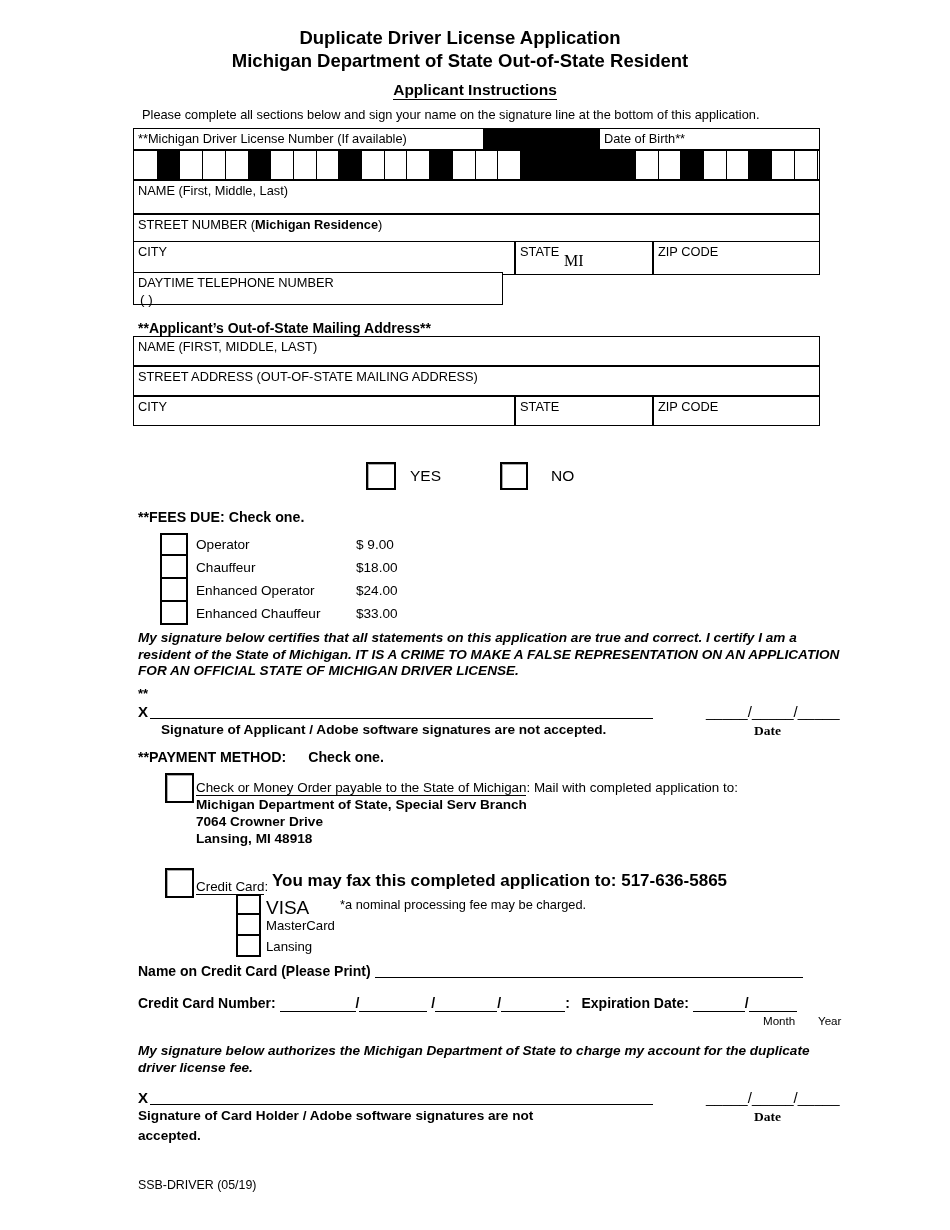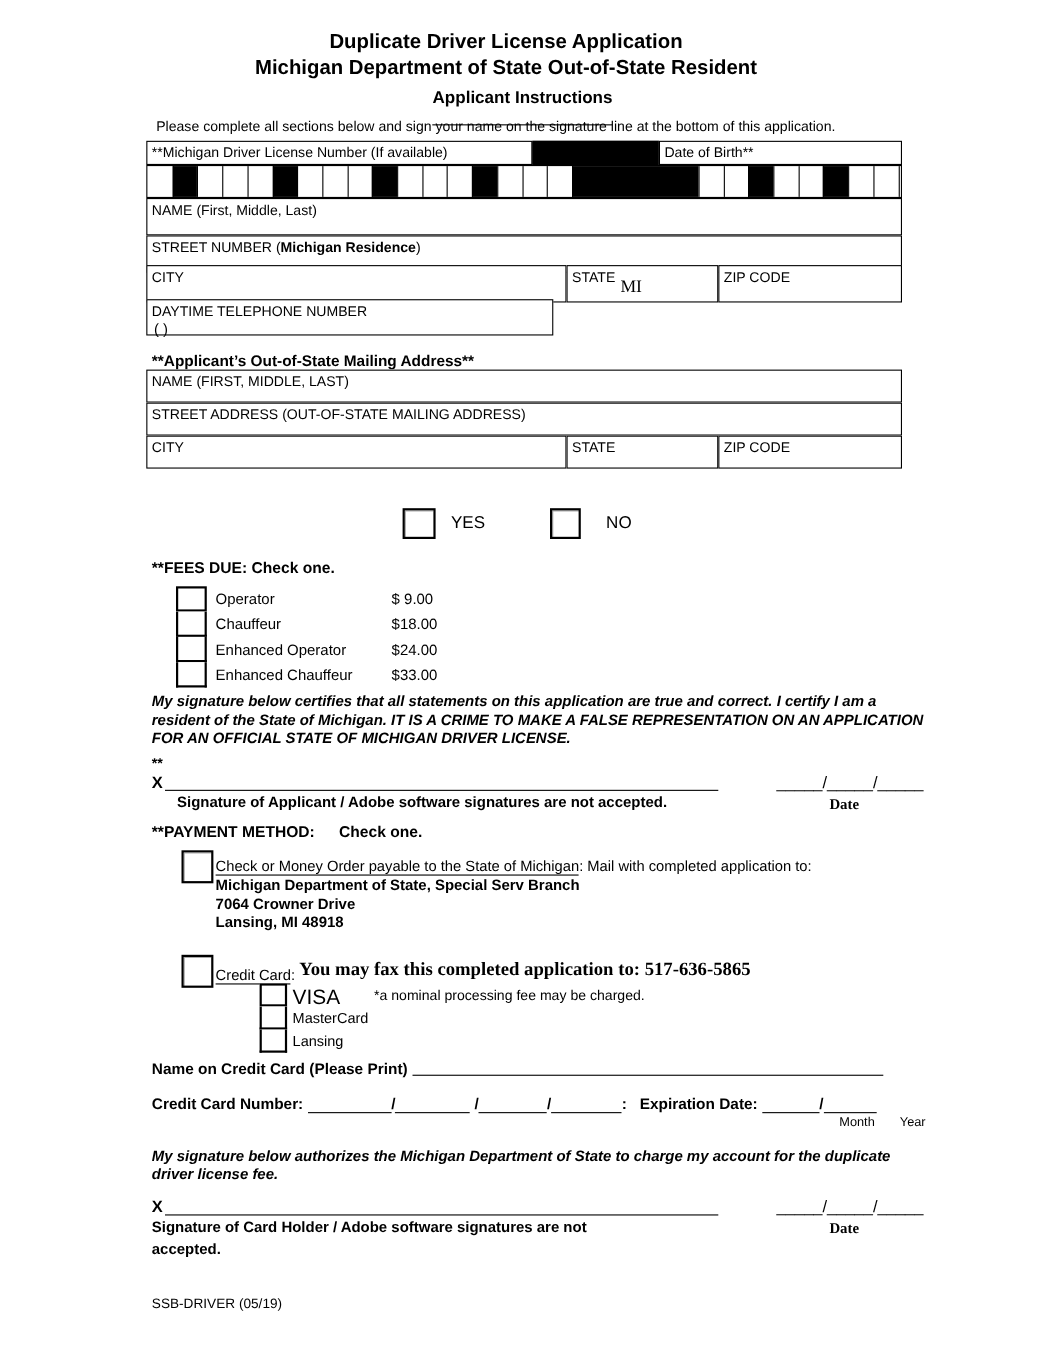--- a/index.html
+++ b/index.html
@@ -67,21 +67,21 @@
   .applicant-instructions {
     position: absolute;
     left: 0; top: 81px;
     width: 950px;
     text-align: center;
     font-weight: bold;
     font-size: 15.5px;
   }
   .applicant-instructions span {
     border-bottom: 1.6px solid #000;
-    padding-bottom: 15px;
+    padding-bottom: 1px;
   }
 
   .instr-line {
     position: absolute;
     left: 142px; top: 107px;
     font-size: 12.8px;
   }
 
   
   .box {
@@ -394,21 +394,21 @@
     <span class="underline-txt">Check or Money Order payable to the State of Michigan</span><span>:  Mail with completed application to:</span>
   </div>
   <div class="addr-line" style="left:196px; top:797px;">Michigan Department of State,  Special Serv Branch</div>
   <div class="addr-line" style="left:196px; top:814px;">7064 Crowner Drive</div>
   <div class="addr-line" style="left:196px; top:831px;"> Lansing, MI  48918</div>
 
   <div class="cbox" style="left:165px; top:868px; width:29px; height:30px;"></div>
   <div class="lbl" style="left:196px; top:879px; font-size:13.4px;">
     <span class="underline-txt">Credit Card</span><span>:</span>
   </div>
-  <div class="fax-line" style="left:272px; top:871px;font-family:Liberation Serif, serif;">You may fax this completed application to:  517-636-5865</div>
+  <div class="fax-line" style="left:272px; top:871px;">You may fax this completed application to:  517-636-5865</div>
 
   <div id="cards-list">
       <div class="cbox-stack" style="left: 236px; top: 894px; width: 25px; height: 21px;"></div>
       <div class="lbl" style="left: 266px; top: 897px; font-size: 19px;">VISA</div>
       <div class="lbl" style="left: 340px; top: 897px; font-size: 12.8px;">*a nominal processing fee may be charged.</div>
       <div class="cbox-stack" style="left: 236px; top: 915px; width: 25px; height: 21px; border-top: none;"></div>
       <div class="lbl" style="left: 266px; top: 918px; font-size: 13.2px;">MasterCard</div>
       <div class="cbox-stack" style="left: 236px; top: 936px; width: 25px; height: 21px; border-top: none;"></div>
       <div class="lbl" style="left: 266px; top: 939px; font-size: 13.2px;">Lansing</div>
     </div>

